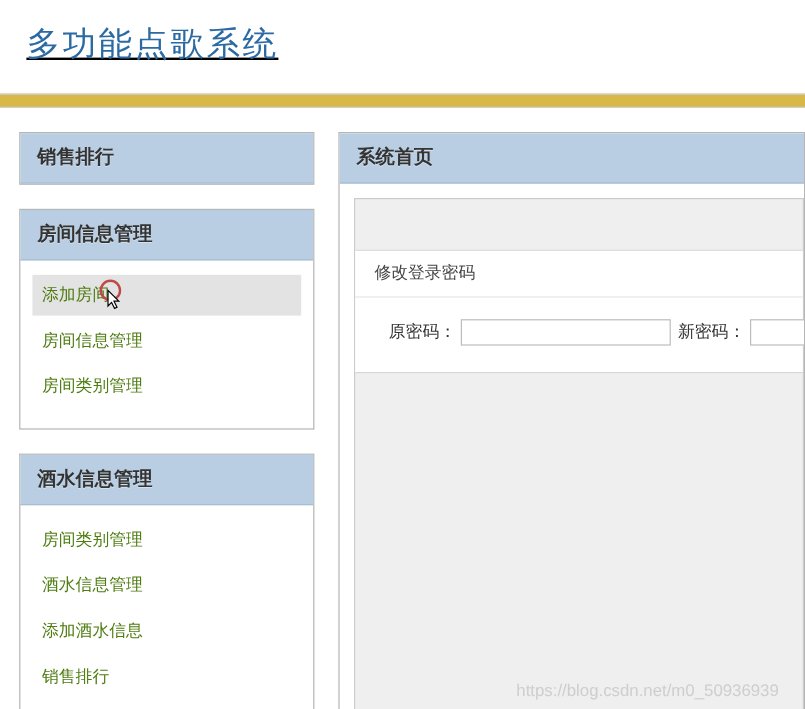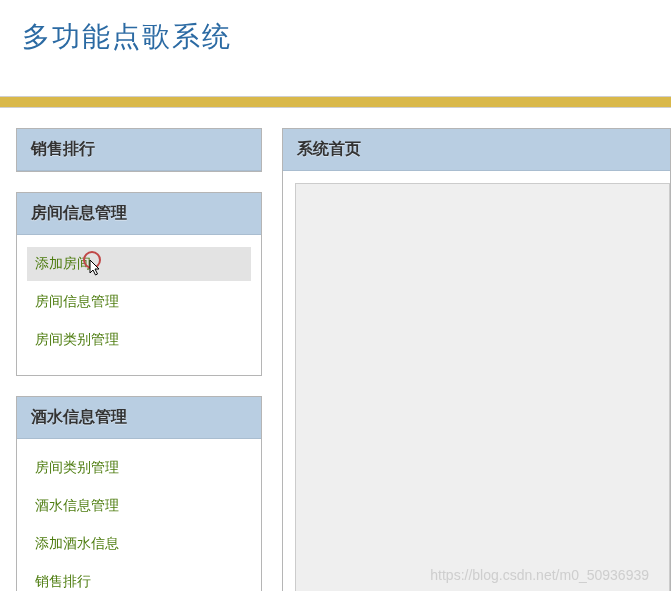--- a/index.html
+++ b/index.html
@@ -5,21 +5,22 @@
     * { margin: 0; padding: 0; box-sizing: border-box; }
     body {
       font-family: "Microsoft YaHei", SimSun, sans-serif;
       background: #ffffff;
       width: 671px;
       height: 591px;
       overflow: hidden;
       position: relative;
     }
     .header {
-      padding: 18px 22px 40px 22px;
+      padding: 18px 22px 22px 22px;
+      text-decoration: underline;
     }
     .header-title {
       font-size: 28px;
       color: #2b6aa3;
       font-weight: normal;
       letter-spacing: 2px;
     }
     .gold-bar {
       height: 12px;
       background: #d9b84a;
@@ -199,18 +200,27 @@
       </div>
     </div>
 
   </div>
 
   <div class="main">
     <div class="main-panel">
       <div class="main-panel-header">系统首页</div>
       <div class="main-inner">
         <div class="gap-strip"></div>
+        <div class="form-section">
+          <div class="form-title">修改登录密码</div>
+          <div class="form-row">
+            <span class="form-label">原密码：</span>
+            <input type="password" class="form-input" style="">
+            <span class="form-label">新密码：</span>
+            <input type="password" class="form-input" style="">
+          </div>
+        </div>
       </div>
     </div>
   </div>
 </div>
 
 <div class="watermark">https://blog.csdn.net/m0_50936939</div>
 
 </body></html>

